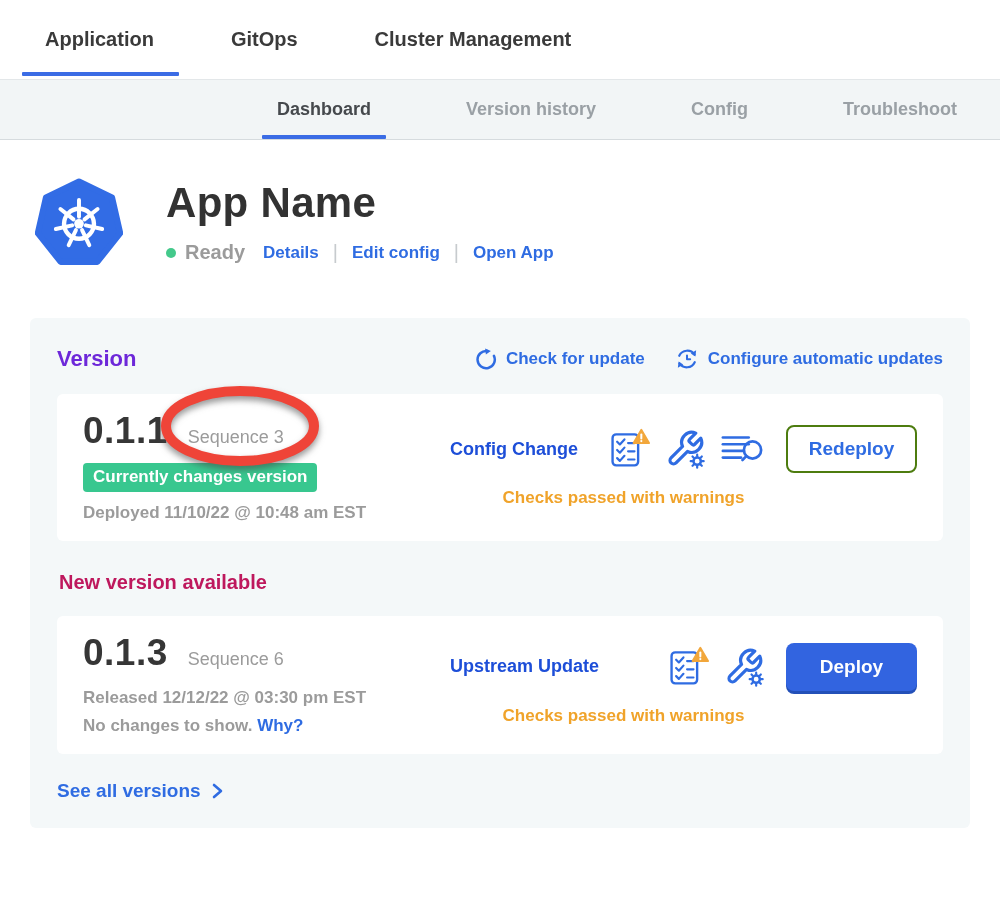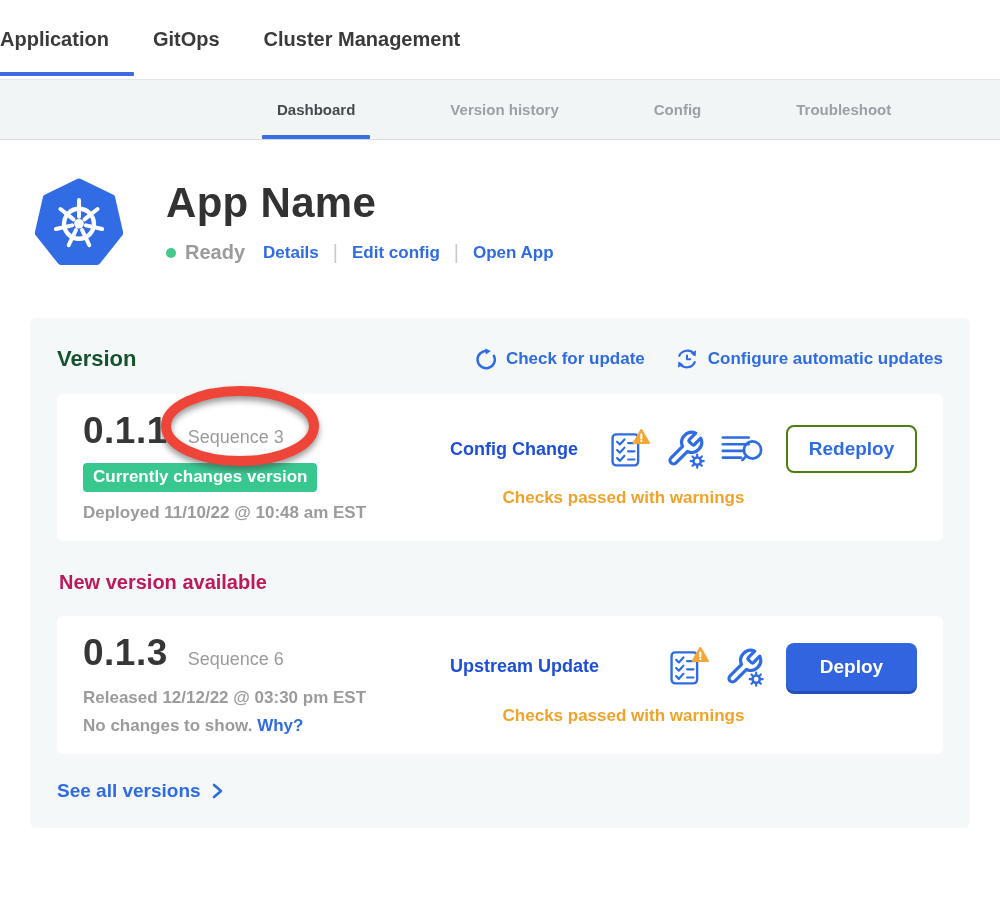--- a/index.html
+++ b/index.html
@@ -1,52 +1,52 @@
 <!DOCTYPE html>
 <html><head>
 <meta charset="utf-8">
 <style>
   * { margin:0; padding:0; box-sizing:border-box; }
   html,body { width:1000px; height:898px; background:#ffffff; overflow:hidden;
               font-family:"Liberation Sans", sans-serif; }
 
   
-  .topnav { height:79px; display:flex; align-items:center; gap:44px;
+  .topnav { height:79px; display:flex; align-items:center; padding-left:45px; gap:77px;
             background:#ffffff; }
   .topnav .tab { position:relative; height:100%; display:flex; align-items:center;
                  font-size:20px; font-weight:700; color:#3a3a3a; cursor:pointer; }
   .topnav .tab.active::after { content:""; position:absolute; left:-23px; right:-25px;
                  bottom:3px; height:4px; background:#3b6ce5; border-radius:1px; }
 
   
   .subnav { height:61px; background:#f2f5f6; border-top:1px solid #e3e7e9;
             border-bottom:1px solid #d6dbde; display:flex; align-items:center;
             padding-left:277px; gap:95px; white-space:nowrap; overflow:hidden; }
   .subnav .tab { position:relative; height:100%; display:flex; align-items:center;
-                 font-size:15px; font-weight:600; color:#9aa0a5; flex:none; cursor:pointer; }
+                 font-size:18px; font-weight:600; color:#9aa0a5; flex:none; cursor:pointer; }
   .subnav .tab.active { color:#46494d; }
   .subnav .tab.active::after { content:""; position:absolute; left:-15px; right:-15px;
                  bottom:0; height:4px; background:#3b6ce5; border-radius:1px; }
 
   
   .app-header { margin:38px 0 0 35px; display:flex; gap:43px; }
   .app-logo { width:88px; height:88px; flex:none; }
   .app-title { font-size:42px; font-weight:800; color:#323232; line-height:1; margin-top:4px;
                letter-spacing:.3px; }
   .status-row { display:flex; align-items:center; margin-top:17px; }
   .status-dot { width:10px; height:10px; border-radius:50%; background:#44c98b; margin-right:9px; }
   .status-text { font-size:20px; font-weight:600; color:#9b9b9b; margin-right:18px; }
   .hlink { font-size:17px; font-weight:700; color:#2f6ce2; cursor:pointer; }
   .sep { color:#c7cbce; font-size:20px; font-weight:300; margin:0 14px; }
 
   
   .section { margin:52px 30px 0; background:#f4f8f9; border-radius:6px;
              padding:28px 27px 26px; }
   .section-header { display:flex; align-items:center; }
-  .section-title { font-size:22px; font-weight:700; color:#14532d; }
+  .section-title { font-size:22px; font-weight:700; color:#6d28d9; }
   .section-actions { margin-left:auto; display:flex; gap:30px; }
   .action { display:flex; align-items:center; gap:9px; cursor:pointer; }
   .action-label { font-size:17px; font-weight:700; color:#2f6ce2; }
 
   .vcard { position:relative; background:#ffffff; border-radius:6px; margin-top:22px;
            padding:16px 26px 18px; display:flex; min-height:118px;gap:32px; }
   .vcard-left { width:325px; flex:none; }
   .vnum-row { display:flex; align-items:baseline; gap:20px; }
   .vnum { font-size:37px; font-weight:800; color:#363636; letter-spacing:.5px; }
   .vseq { font-size:18px; font-weight:500; color:#9b9b9b; }

